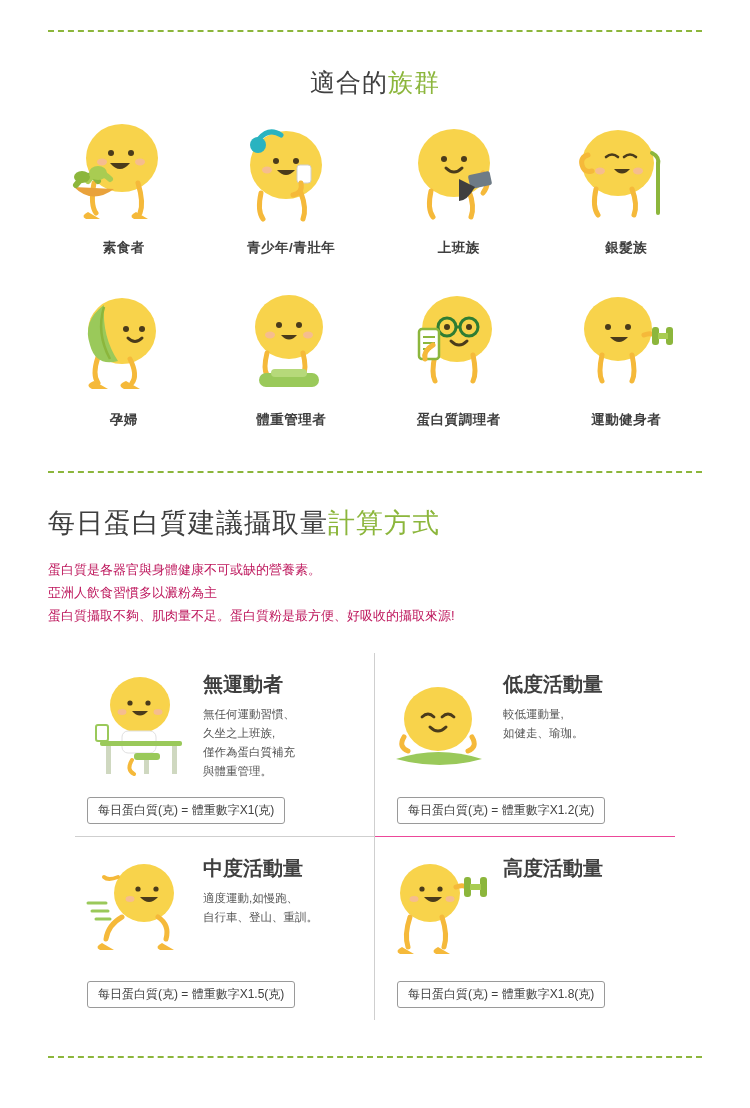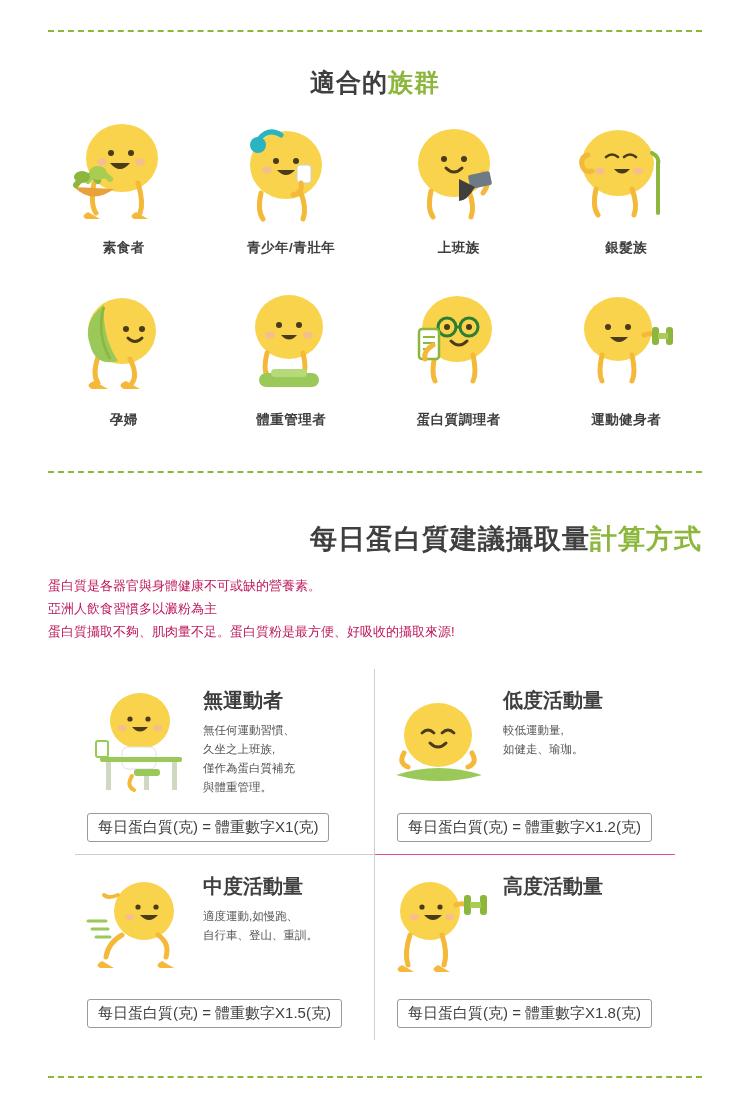--- a/index.html
+++ b/index.html
@@ -24,21 +24,21 @@
     margin: 0 48px;
     height: 0;
   }
   .sep-top { margin-top: 30px; }
 
   
   .section1 { padding: 0 48px; }
   .title1 {
     text-align: center;
     font-size: 25px;
-    font-weight: bold;
+    font-weight: normal;
     letter-spacing: 1px;
     margin-top: 34px;
     margin-bottom: 8px;
   }
   .title1 .dark { color: #3f3f3f; }
   .title1 .green { color: #8cb63c; }
 
   .grid4 {
     display: grid;
     grid-template-columns: repeat(4, 1fr);
@@ -62,25 +62,25 @@
     font-size: 13.5px;
     font-weight: bold;
     color: #3f3f3f;
     letter-spacing: .5px;
   }
   .row2 { margin-top: 28px; }
 
   
   .section2 { padding: 0 48px; }
   .title2 {
-    text-align: right;
+    text-align: left;
     font-size: 27px;
-    font-weight: bold;
+    font-weight: normal;
     letter-spacing: 1px;
-    margin-top: 48px;
+    margin-top: 32px;
   }
   .title2 .dark { color: #3f3f3f; }
   .title2 .green { color: #8cb63c; }
 
   .lead {
     text-align: left;
     margin-top: 18px;
     font-size: 13px;
     line-height: 1.75;
     color: #be185d;
@@ -132,21 +132,21 @@
     line-height: 1.65;
     color: #555;
   }
   .formula {
     align-self: flex-start;
     margin-top: 10px;
     margin-left: 6px;
     border: 1px solid #9a9a9a;
     border-radius: 3px;
     padding: 4px 10px;
-    font-size: 15px;
+    font-size: 12px;
     color: #3f3f3f;
     background: #fff;
     white-space: nowrap;
   }
   .q.tr .formula, .q.br .formula { margin-left: 16px; }
 
   .sep-bottom { margin-top: 36px; }
 
   svg { display: block; overflow: visible; }
 </style>

